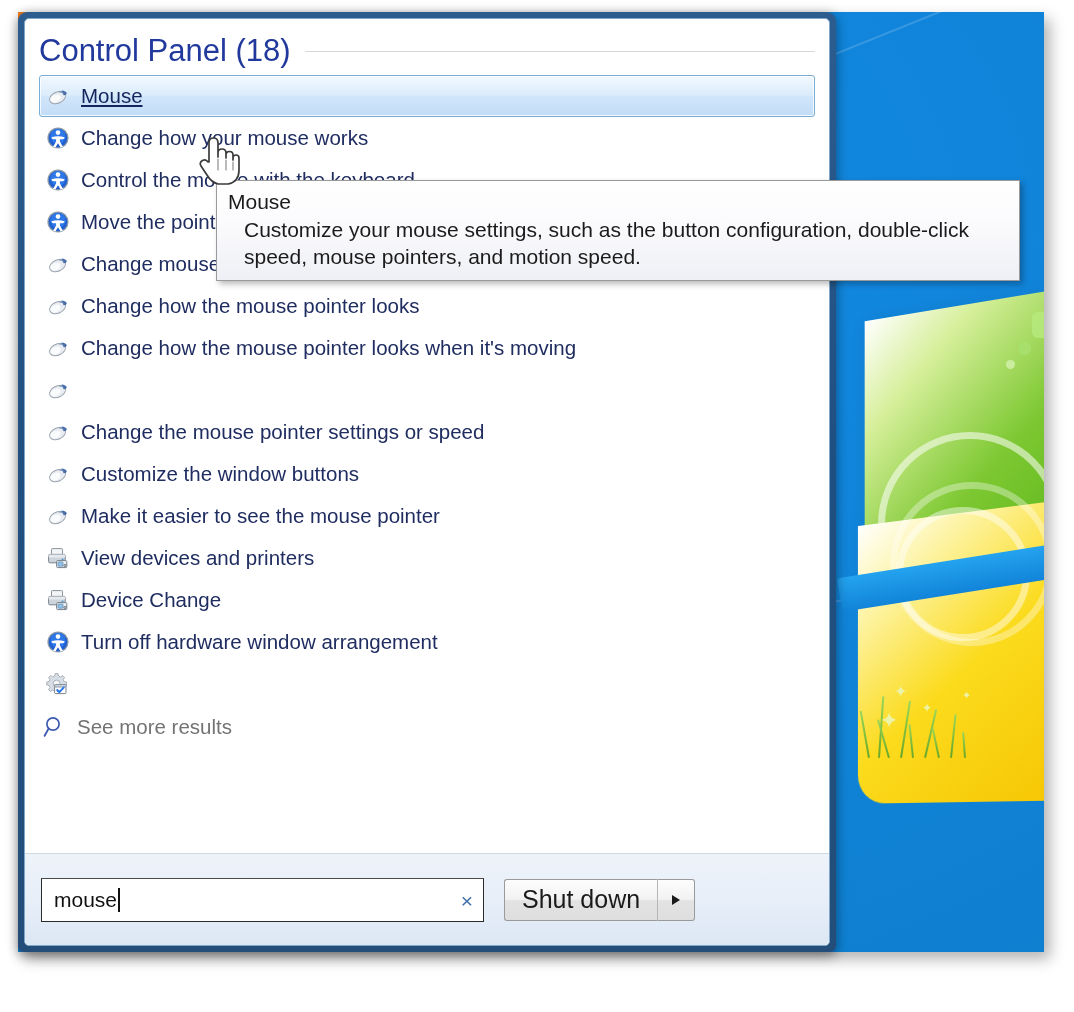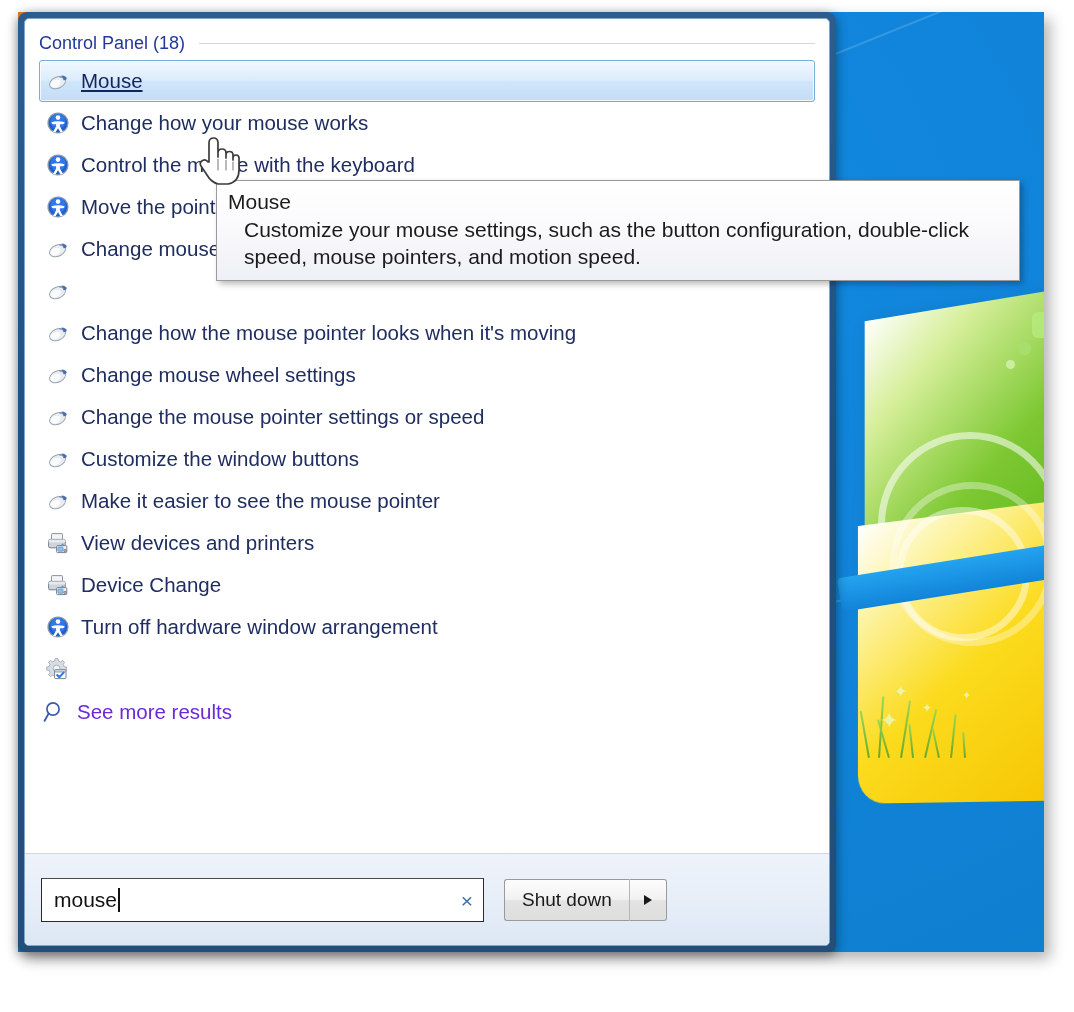--- a/index.html
+++ b/index.html
@@ -152,21 +152,21 @@
   }
 
   .group-header {
     display: flex;
     align-items: center;
     gap: 14px;
     padding: 0 0 6px 0;
   }
   .group-header .title {
     color: #21399c;
-    font-size: 18px;
+    font-size: 31px;
     white-space: nowrap;
   }
   .group-header .rule {
     flex: 1 1 auto;
     height: 1px;
     background: #d8d8d8;
   }
 
   .result-list {
     margin: 0;
@@ -209,21 +209,21 @@
   .icon svg { display: block; width: 24px; height: 24px; }
 
   
   #see-more-row {
     display: flex;
     align-items: center;
     gap: 10px;
     padding: 10px 6px 12px 4px;
   }
   #see-more-row .label {
-    color: #6d28d9;
+    color: #737373;
     font-size: 20.5px;
   }
 
   
   #bottom-bar {
     flex: 0 0 auto;
     height: 92px;
     box-sizing: border-box;
     border-top: 1px solid #cfd9e6;
     background: linear-gradient(180deg, #eef3fa 0%, #e6eef8 55%, #dce7f4 100%);
@@ -275,21 +275,21 @@
     height: 42px;
   }
   #shutdown-button, #shutdown-arrow {
     box-sizing: border-box;
     background: linear-gradient(180deg, #fdfdfd 0%, #f2f2f2 48%, #e3e3e3 52%, #dedede 100%);
     border: 1px solid #9a9a9a;
     display: flex;
     align-items: center;
     justify-content: center;
     color: #1a1a1a;
-    font-size: 19px;
+    font-size: 25px;
   }
   #shutdown-button {
     padding: 0 17px;
     border-radius: 3px 0 0 3px;
     border-right: none;
   }
   #shutdown-arrow {
     width: 38px;
     border-radius: 0 3px 3px 0;
     border-left: 1px solid #b6b6b6;
@@ -445,20 +445,21 @@
           </li>
           <li class="result-item">
             <span class="icon">
               <svg viewBox="0 0 24 24">
                 <ellipse cx="11.6" cy="13.6" rx="8.4" ry="5.6" fill="#e9edf2" stroke="#9aa3ad" stroke-width="1" transform="rotate(-24 11.6 13.6)"></ellipse>
                 <ellipse cx="9.4" cy="14.6" rx="5.4" ry="3.6" fill="#fbfcfd" transform="rotate(-24 9.4 14.6)" opacity="0.95"></ellipse>
                 <path d="M15.5 6.4 Q20.2 6.6 20.8 9.6 Q20.4 11.4 17.6 11.2 Z" fill="#4a6fa8"></path>
                 <path d="M13.2 8.0 Q16.5 7.8 17.6 9.6" fill="none" stroke="#6f8ec2" stroke-width="1"></path>
               </svg>
             </span>
+            <span class="label">Change how the mouse pointer looks</span>
           </li>
           <li class="result-item">
             <span class="icon">
               <svg viewBox="0 0 24 24">
                 <ellipse cx="11.6" cy="13.6" rx="8.4" ry="5.6" fill="#e9edf2" stroke="#9aa3ad" stroke-width="1" transform="rotate(-24 11.6 13.6)"></ellipse>
                 <ellipse cx="9.4" cy="14.6" rx="5.4" ry="3.6" fill="#fbfcfd" transform="rotate(-24 9.4 14.6)" opacity="0.95"></ellipse>
                 <path d="M15.5 6.4 Q20.2 6.6 20.8 9.6 Q20.4 11.4 17.6 11.2 Z" fill="#4a6fa8"></path>
                 <path d="M13.2 8.0 Q16.5 7.8 17.6 9.6" fill="none" stroke="#6f8ec2" stroke-width="1"></path>
               </svg>
             </span>
@@ -466,21 +467,20 @@
           </li>
           <li class="result-item">
             <span class="icon">
               <svg viewBox="0 0 24 24">
                 <ellipse cx="11.6" cy="13.6" rx="8.4" ry="5.6" fill="#e9edf2" stroke="#9aa3ad" stroke-width="1" transform="rotate(-24 11.6 13.6)"></ellipse>
                 <ellipse cx="9.4" cy="14.6" rx="5.4" ry="3.6" fill="#fbfcfd" transform="rotate(-24 9.4 14.6)" opacity="0.95"></ellipse>
                 <path d="M15.5 6.4 Q20.2 6.6 20.8 9.6 Q20.4 11.4 17.6 11.2 Z" fill="#4a6fa8"></path>
                 <path d="M13.2 8.0 Q16.5 7.8 17.6 9.6" fill="none" stroke="#6f8ec2" stroke-width="1"></path>
               </svg>
             </span>
-            <span class="label">Change mouse wheel settings</span>
           </li>
           <li class="result-item">
             <span class="icon">
               <svg viewBox="0 0 24 24">
                 <ellipse cx="11.6" cy="13.6" rx="8.4" ry="5.6" fill="#e9edf2" stroke="#9aa3ad" stroke-width="1" transform="rotate(-24 11.6 13.6)"></ellipse>
                 <ellipse cx="9.4" cy="14.6" rx="5.4" ry="3.6" fill="#fbfcfd" transform="rotate(-24 9.4 14.6)" opacity="0.95"></ellipse>
                 <path d="M15.5 6.4 Q20.2 6.6 20.8 9.6 Q20.4 11.4 17.6 11.2 Z" fill="#4a6fa8"></path>
                 <path d="M13.2 8.0 Q16.5 7.8 17.6 9.6" fill="none" stroke="#6f8ec2" stroke-width="1"></path>
               </svg>
             </span>

